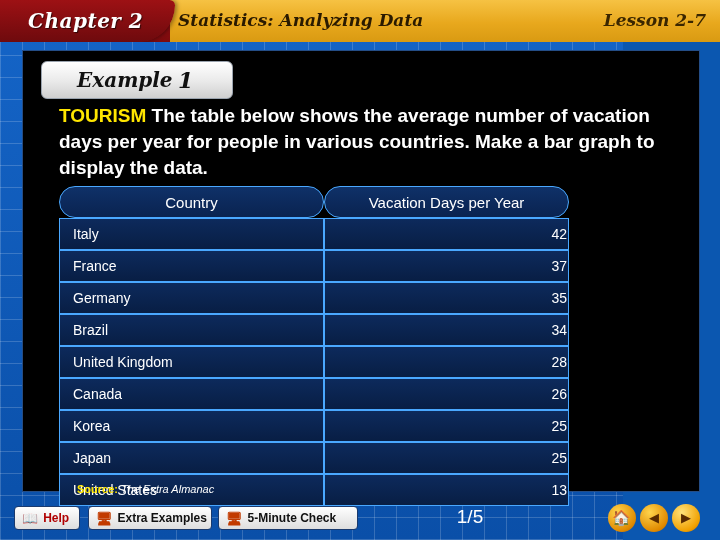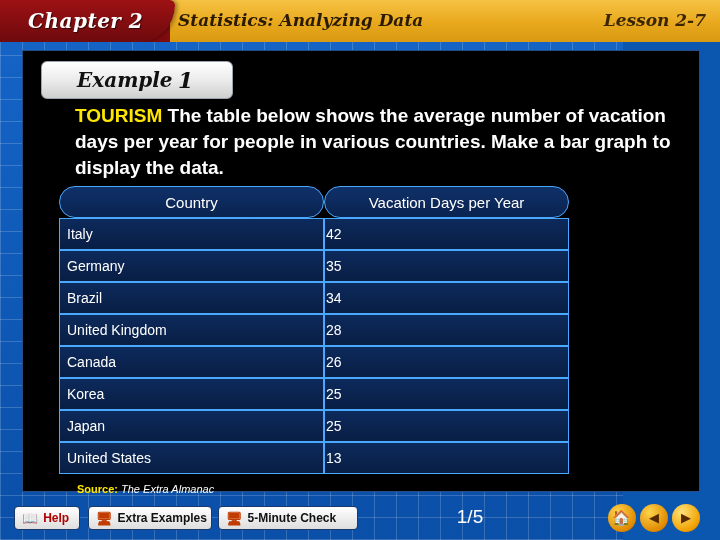--- a/index.html
+++ b/index.html
@@ -118,21 +118,20 @@
   }
 
   .prompt {
     position: absolute;
     left: 36px; top: 52px;
     width: 620px;
     color: #ffffff;
     font-size: 19px;
     line-height: 26px;
     font-weight: bold;
-    margin-left: 16px;
   }
   .prompt .kw {
     color: #ffe600;
     font-weight: bold;
   }
 
   
   .table-wrap {
     position: absolute;
     left: 36px; top: 135px;
@@ -154,24 +153,24 @@
   }
   table.data th {
     font-weight: normal;
     font-size: 15px;
     text-align: center;
     background: linear-gradient(180deg, #0f3168 0%, #0a2350 100%);
     border-radius: 16px;
   }
   table.data td.country {
     text-align: left;
-    padding-left: 7px;
+    padding-left: 13px;
   }
   table.data td.value {
-    text-align: left;
+    text-align: right;
   }
   col.c1 { width: 265px; }
   col.c2 { width: 245px; }
 
   .source {
     position: absolute;
     left: 36px; top: 432px;
     font-size: 11px;
     color: #ffffff;
   }
@@ -295,20 +294,24 @@
             <th>Country</th>
             <th>Vacation Days per Year</th>
           </tr>
         </thead>
         <tbody>
           <tr>
             <td class="country">Italy</td>
             <td class="value">42</td>
           </tr>
           <tr>
+            <td class="country">France</td>
+            <td class="value">37</td>
+          </tr>
+          <tr>
             <td class="country">Germany</td>
             <td class="value">35</td>
           </tr>
           <tr>
             <td class="country">Brazil</td>
             <td class="value">34</td>
           </tr>
           <tr>
             <td class="country">United Kingdom</td>
             <td class="value">28</td>

